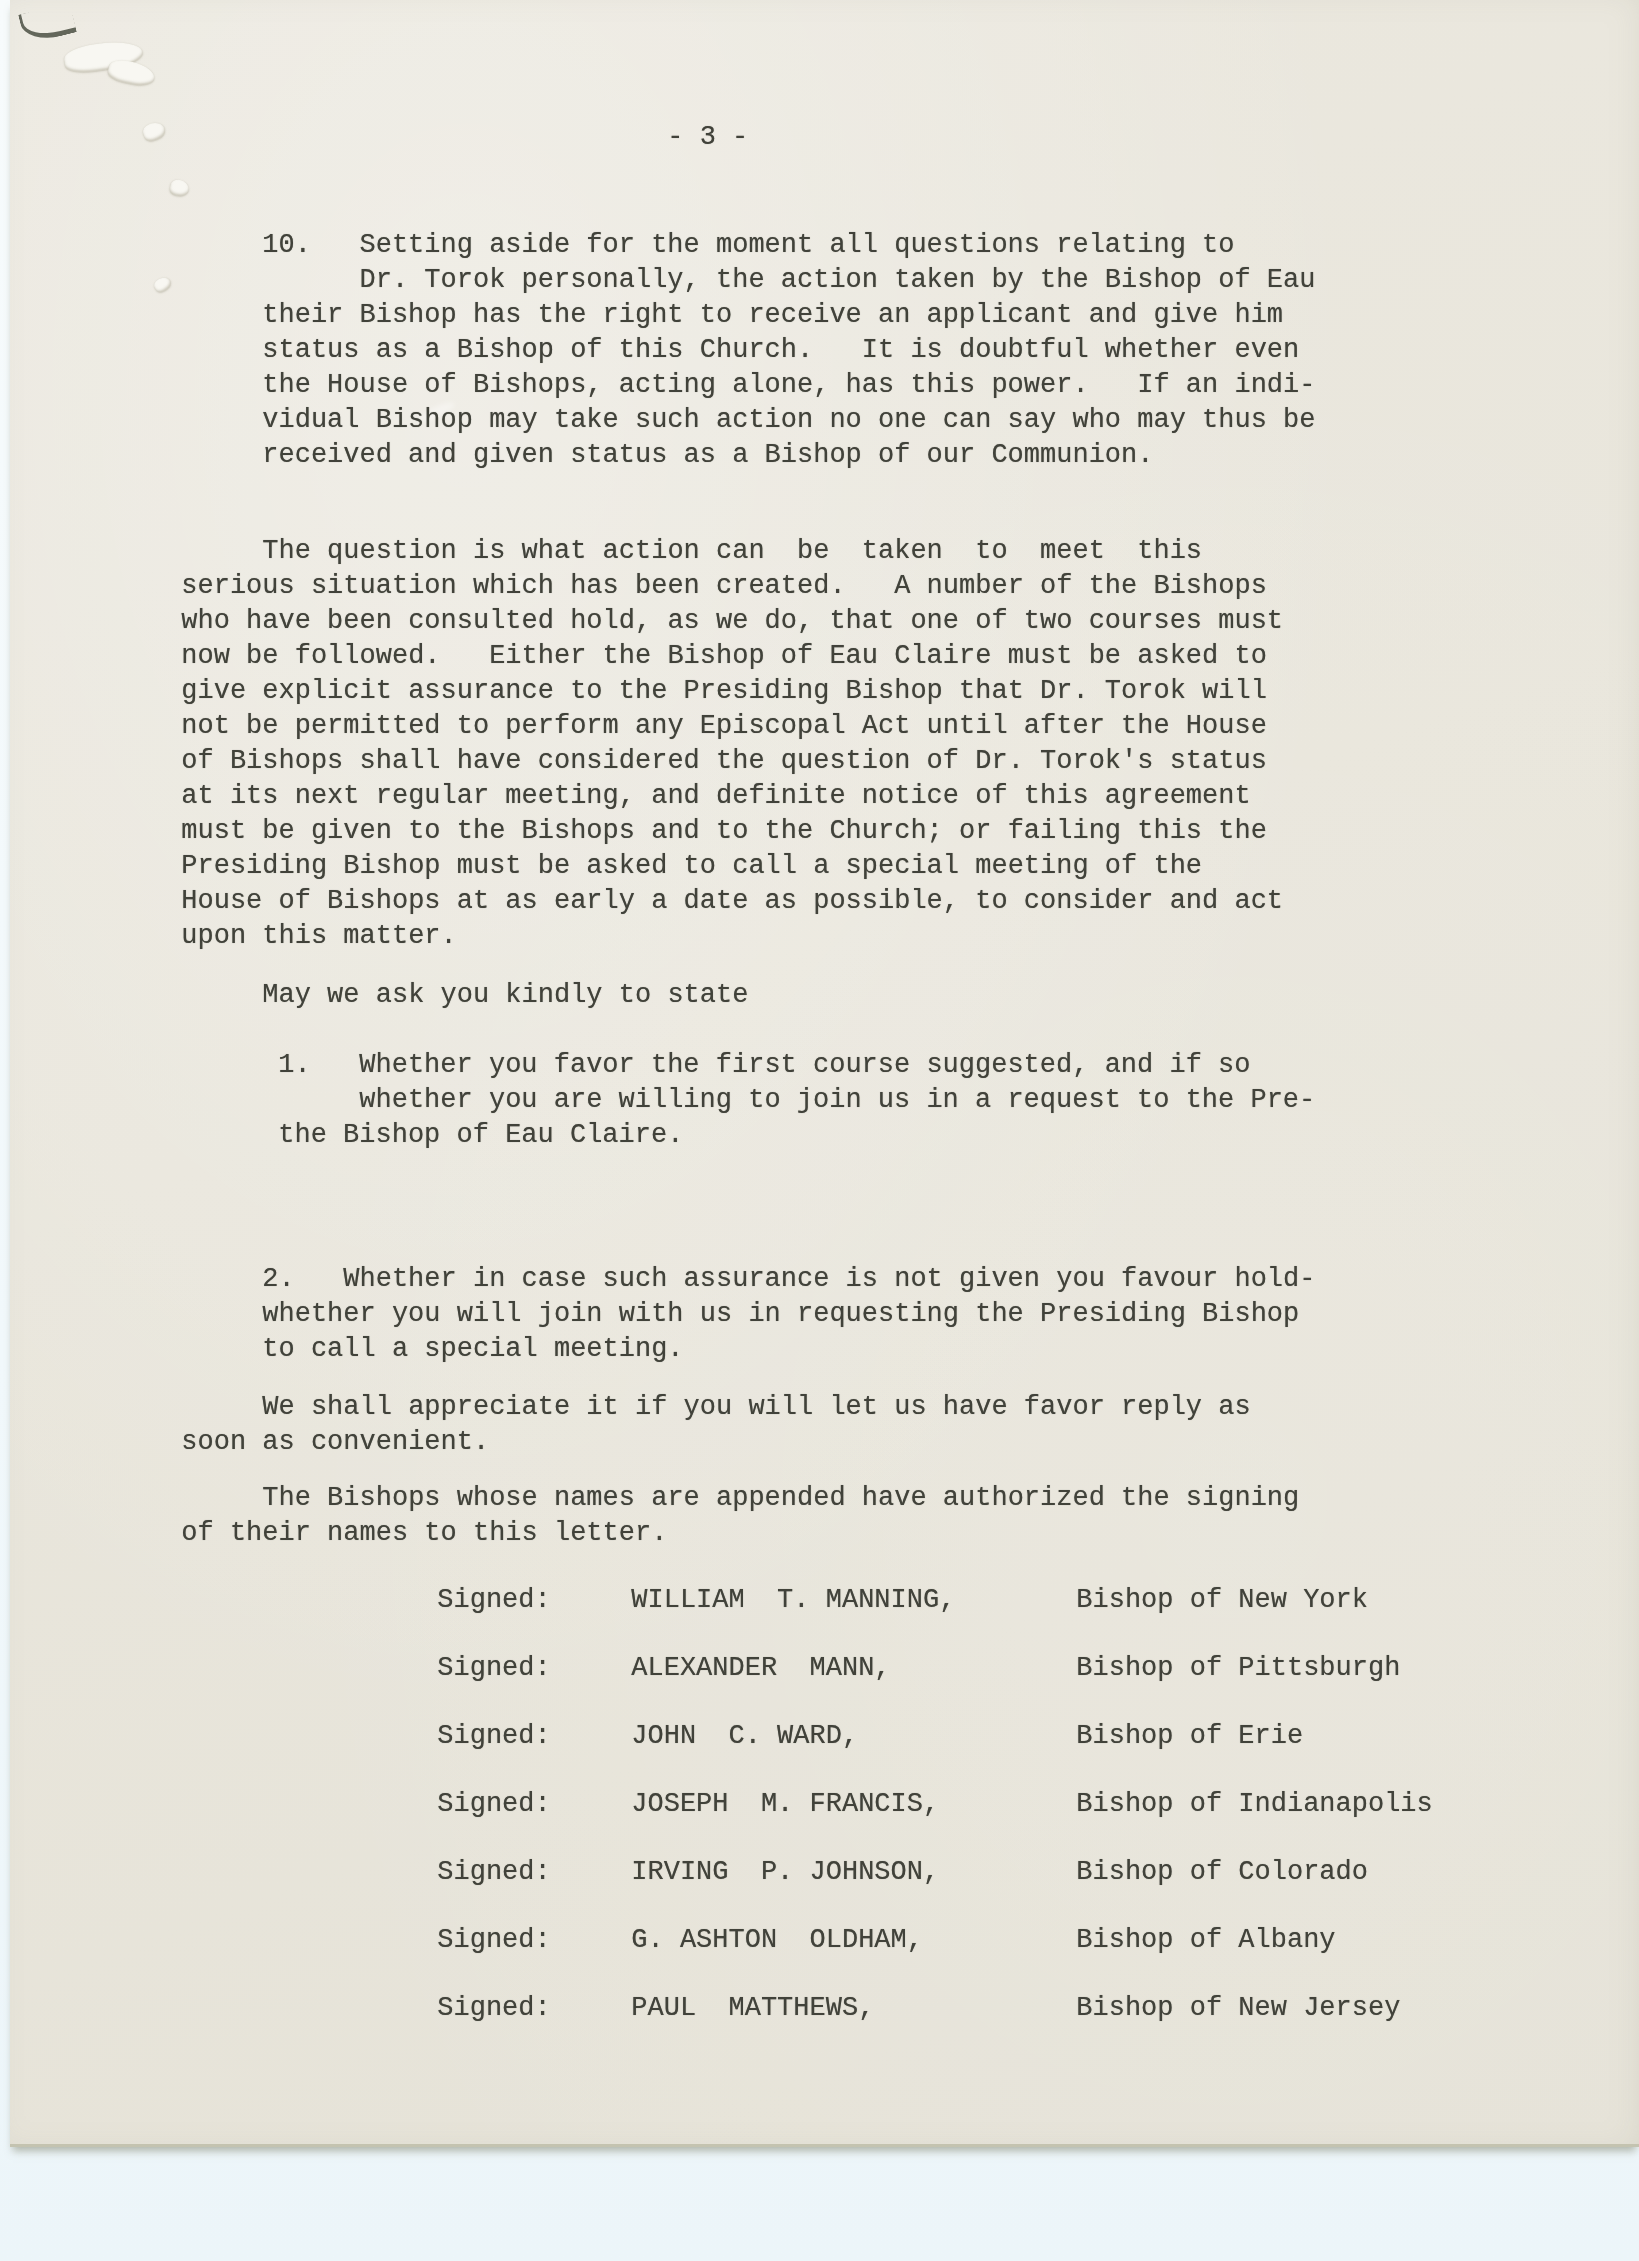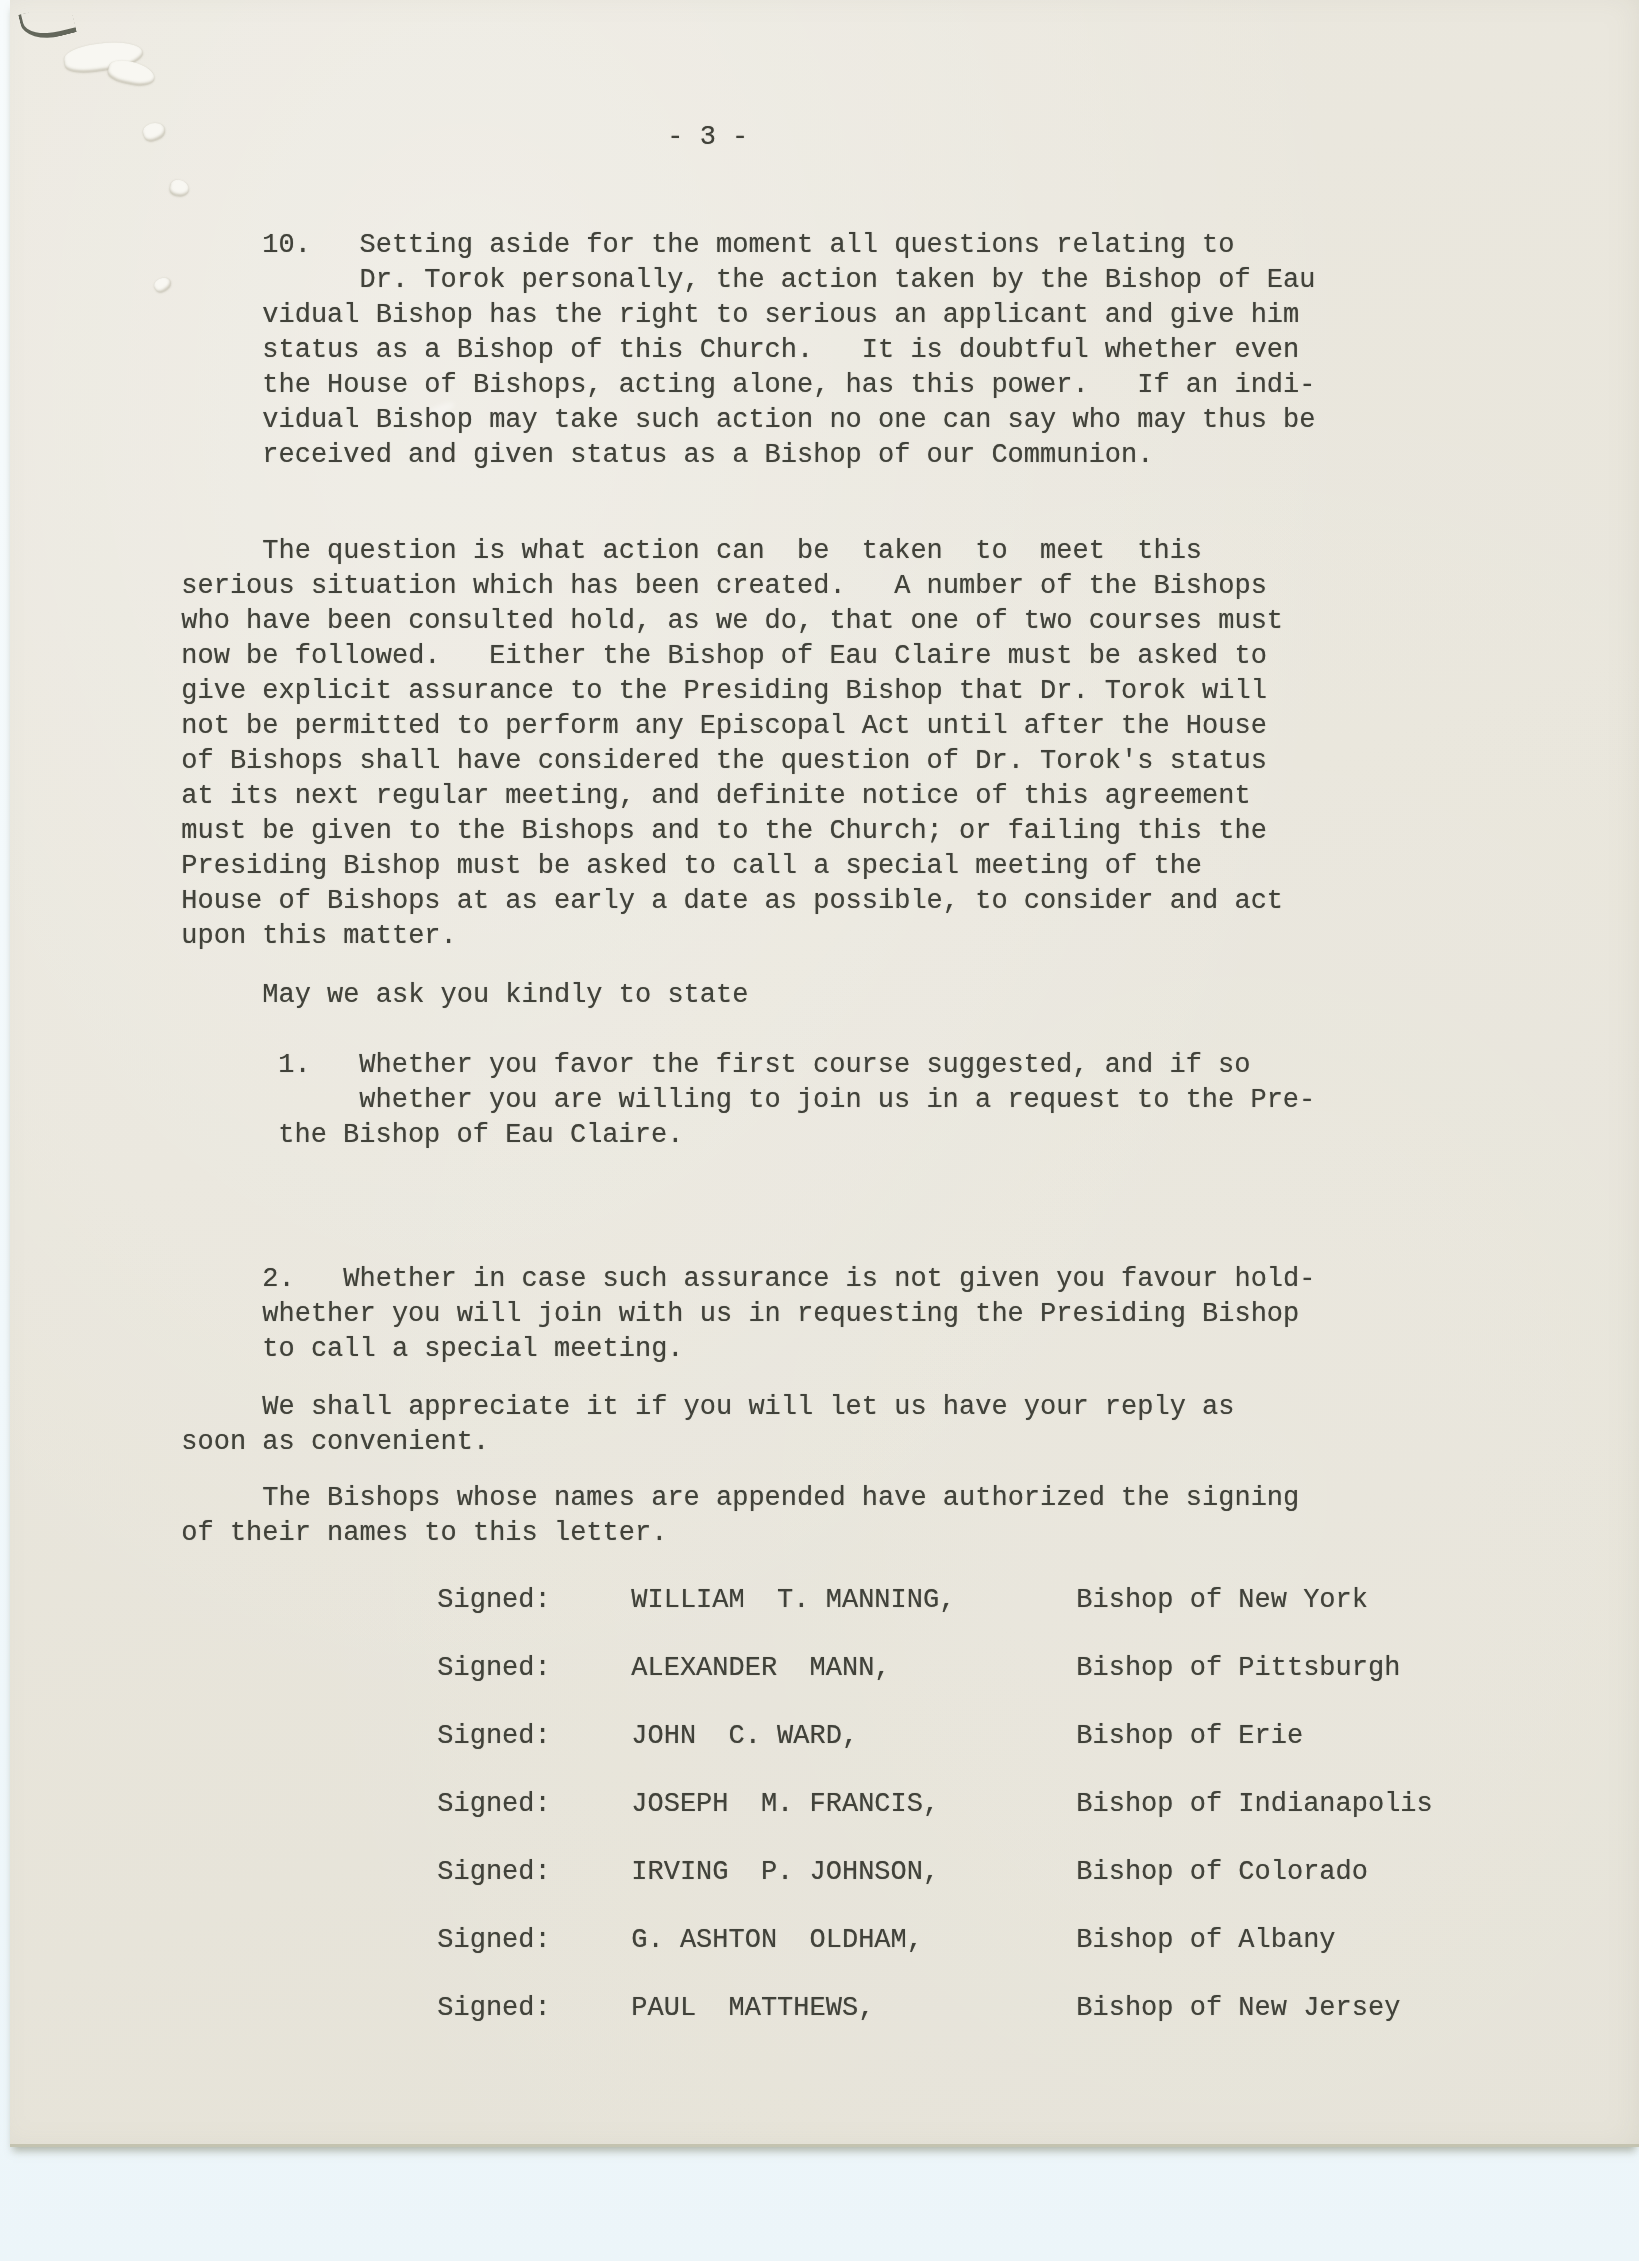--- a/index.html
+++ b/index.html
@@ -61,21 +61,21 @@
   <div class="tear" id="tear4"></div>
   <div class="tear" id="tear5"></div>
   <div class="crease" id="crease1"></div>
   <div class="crease" id="crease2"></div>
 
   <div class="tblock" style="left:657px;top:120px;">- 3 -</div>
 
   <div class="tblock" style="left:252px;top:228px;">
       <div class="tline">10.   Setting aside for the moment all questions relating to</div>
       <div class="tline">      Dr. Torok personally, the action taken by the Bishop of Eau</div>
-      <div class="tline">vidual Bishop has the right to serious an applicant and give him</div>
+      <div class="tline">their Bishop has the right to receive an applicant and give him</div>
       <div class="tline">status as a Bishop of this Church.   It is doubtful whether even</div>
       <div class="tline">the House of Bishops, acting alone, has this power.   If an indi-</div>
       <div class="tline">vidual Bishop may take such action no one can say who may thus be</div>
       <div class="tline">received and given status as a Bishop of our Communion.</div>
     </div>
 
   <div class="tblock" style="left:171px;top:534px;">
       <div class="tline">     The question is what action can  be  taken  to  meet  this</div>
       <div class="tline">serious situation which has been created.   A number of the Bishops</div>
       <div class="tline">who have been consulted hold, as we do, that one of two courses must</div>
@@ -100,21 +100,21 @@
       <div class="tline">the Bishop of Eau Claire.</div>
     </div>
 
   <div class="tblock" style="left:252px;top:1222px;margin-top:40px;">
       <div class="tline">2.   Whether in case such assurance is not given you favour hold-</div>
       <div class="tline">whether you will join with us in requesting the Presiding Bishop</div>
       <div class="tline">to call a special meeting.</div>
     </div>
 
   <div class="tblock" style="left:171px;top:1390px;">
-      <div class="tline">     We shall appreciate it if you will let us have your reply as</div>
+      <div class="tline">     We shall appreciate it if you will let us have favor reply as</div>
       <div class="tline">soon as convenient.</div>
     </div>
 
   <div class="tblock" style="left:171px;top:1481px;">
       <div class="tline">     The Bishops whose names are appended have authorized the signing</div>
       <div class="tline">of their names to this letter.</div>
     </div>
 
   <div class="sig-block">
       <div class="sig-row">

